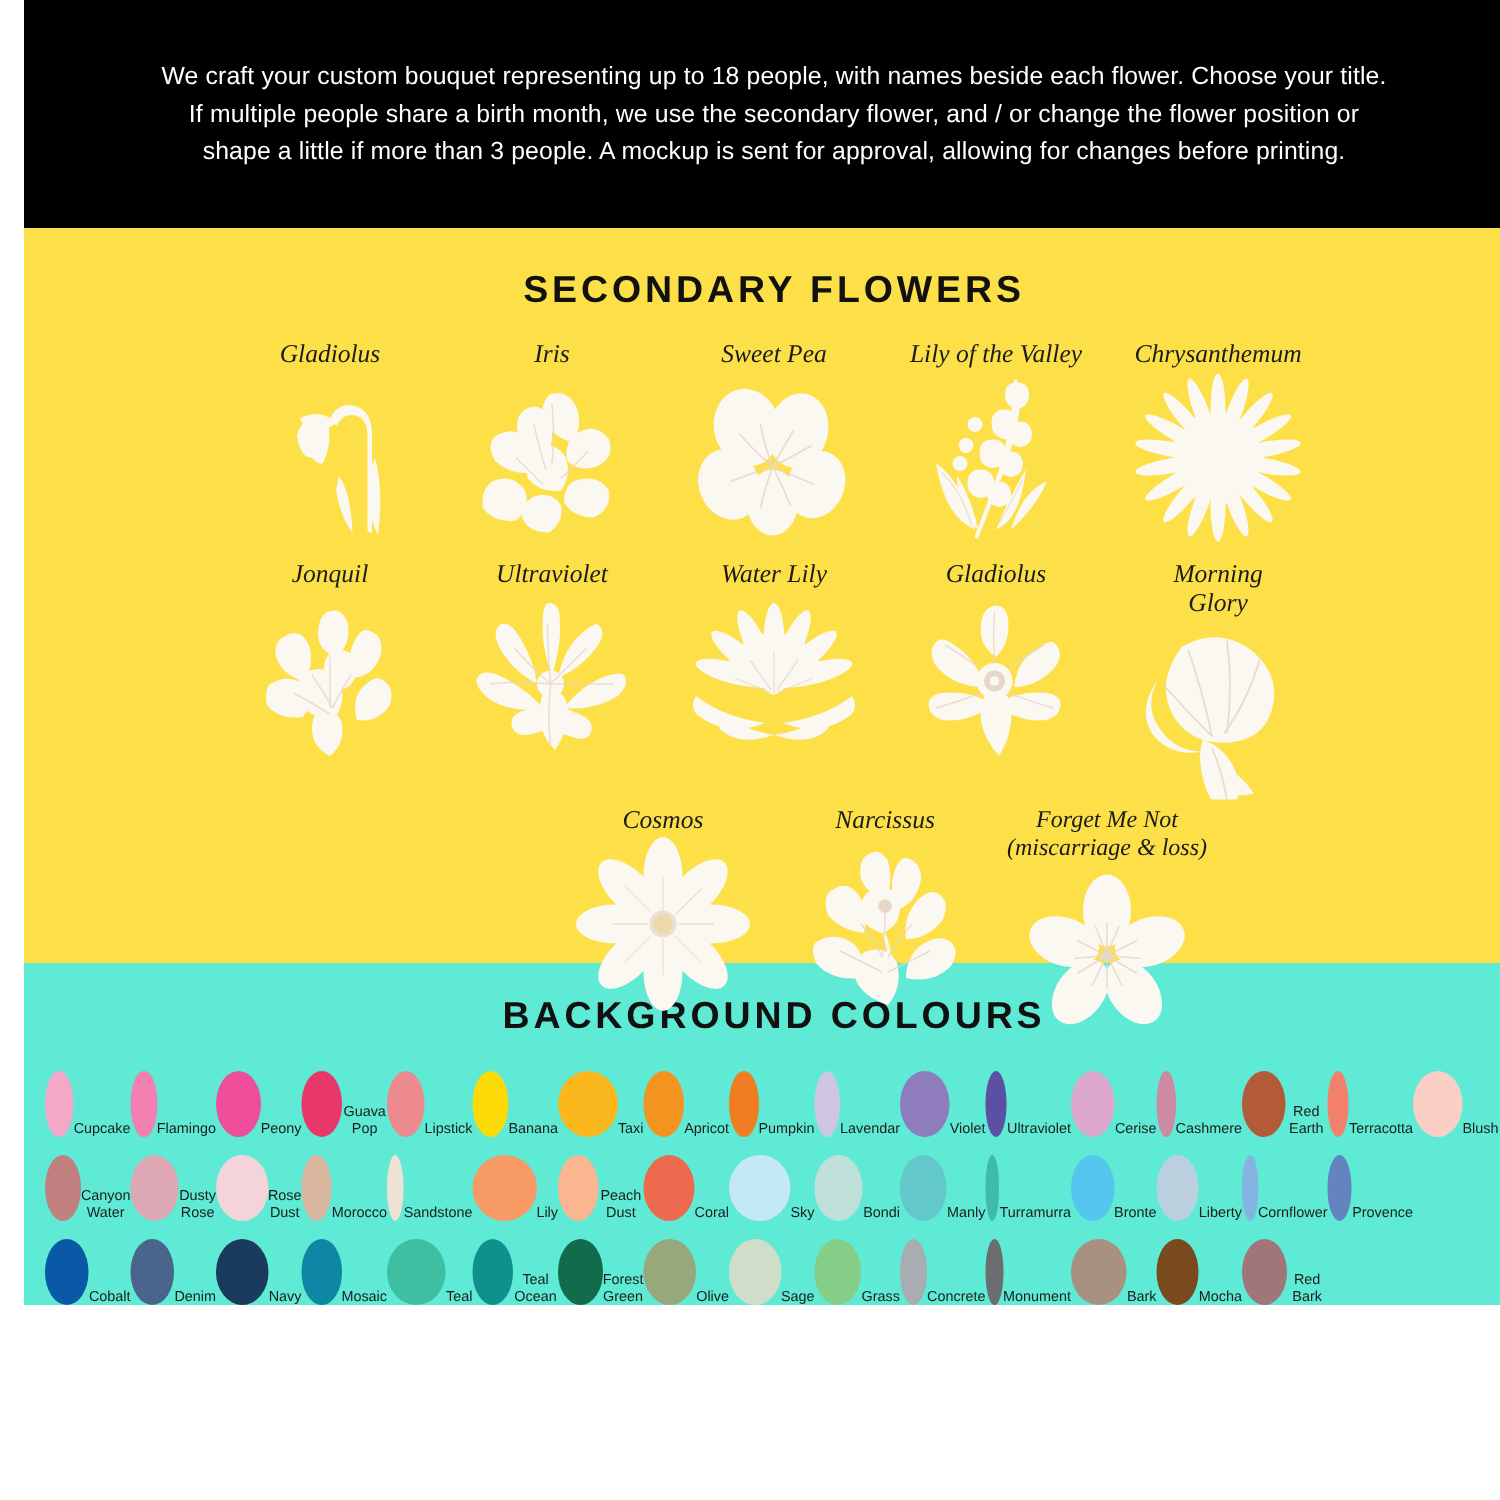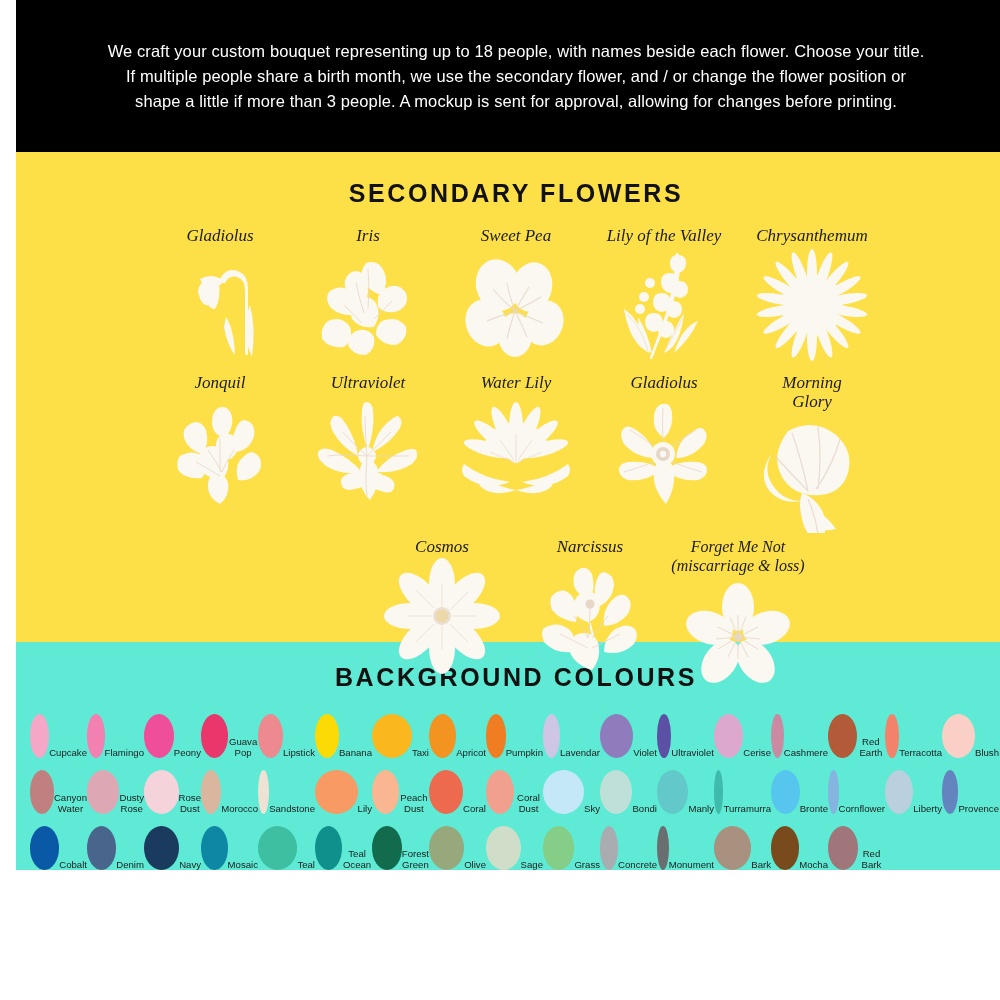--- a/index.html
+++ b/index.html
@@ -585,50 +585,46 @@
         </div>
         <div class="swatch-cell">
           <div class="swatch-dot" style="background: rgb(249, 182, 144);"></div>
           <div class="swatch-label">Peach Dust</div>
         </div>
         <div class="swatch-cell">
           <div class="swatch-dot" style="background: rgb(237, 106, 78);"></div>
           <div class="swatch-label">Coral</div>
         </div>
         <div class="swatch-cell">
-          <div class="swatch-dot" style="background: rgb(242, 160, 142);"></div>
-          <div class="swatch-label">Coral Dust</div>
-        </div>
-        <div class="swatch-cell">
           <div class="swatch-dot" style="background: rgb(197, 232, 246);"></div>
           <div class="swatch-label">Sky</div>
         </div>
         <div class="swatch-cell">
           <div class="swatch-dot" style="background: rgb(190, 224, 217);"></div>
           <div class="swatch-label">Bondi</div>
         </div>
         <div class="swatch-cell">
           <div class="swatch-dot" style="background: rgb(99, 200, 202);"></div>
           <div class="swatch-label">Manly</div>
         </div>
         <div class="swatch-cell">
           <div class="swatch-dot" style="background: rgb(63, 187, 172);"></div>
           <div class="swatch-label">Turramurra</div>
         </div>
         <div class="swatch-cell">
           <div class="swatch-dot" style="background: rgb(87, 198, 239);"></div>
           <div class="swatch-label">Bronte</div>
         </div>
         <div class="swatch-cell">
+          <div class="swatch-dot" style="background: rgb(186, 208, 222);"></div>
+          <div class="swatch-label">Liberty</div>
+        </div>
+        <div class="swatch-cell">
           <div class="swatch-dot" style="background: rgb(134, 180, 224);"></div>
           <div class="swatch-label">Cornflower</div>
-        </div>
-        <div class="swatch-cell">
-          <div class="swatch-dot" style="background: rgb(186, 208, 222);"></div>
-          <div class="swatch-label">Liberty</div>
         </div>
         <div class="swatch-cell">
           <div class="swatch-dot" style="background: rgb(99, 132, 190);"></div>
           <div class="swatch-label">Provence</div>
         </div>
       </div>
     <div class="swatch-row" id="swrow2">
         <div class="swatch-cell">
           <div class="swatch-dot" style="background: rgb(10, 89, 166);"></div>
           <div class="swatch-label">Cobalt</div>

